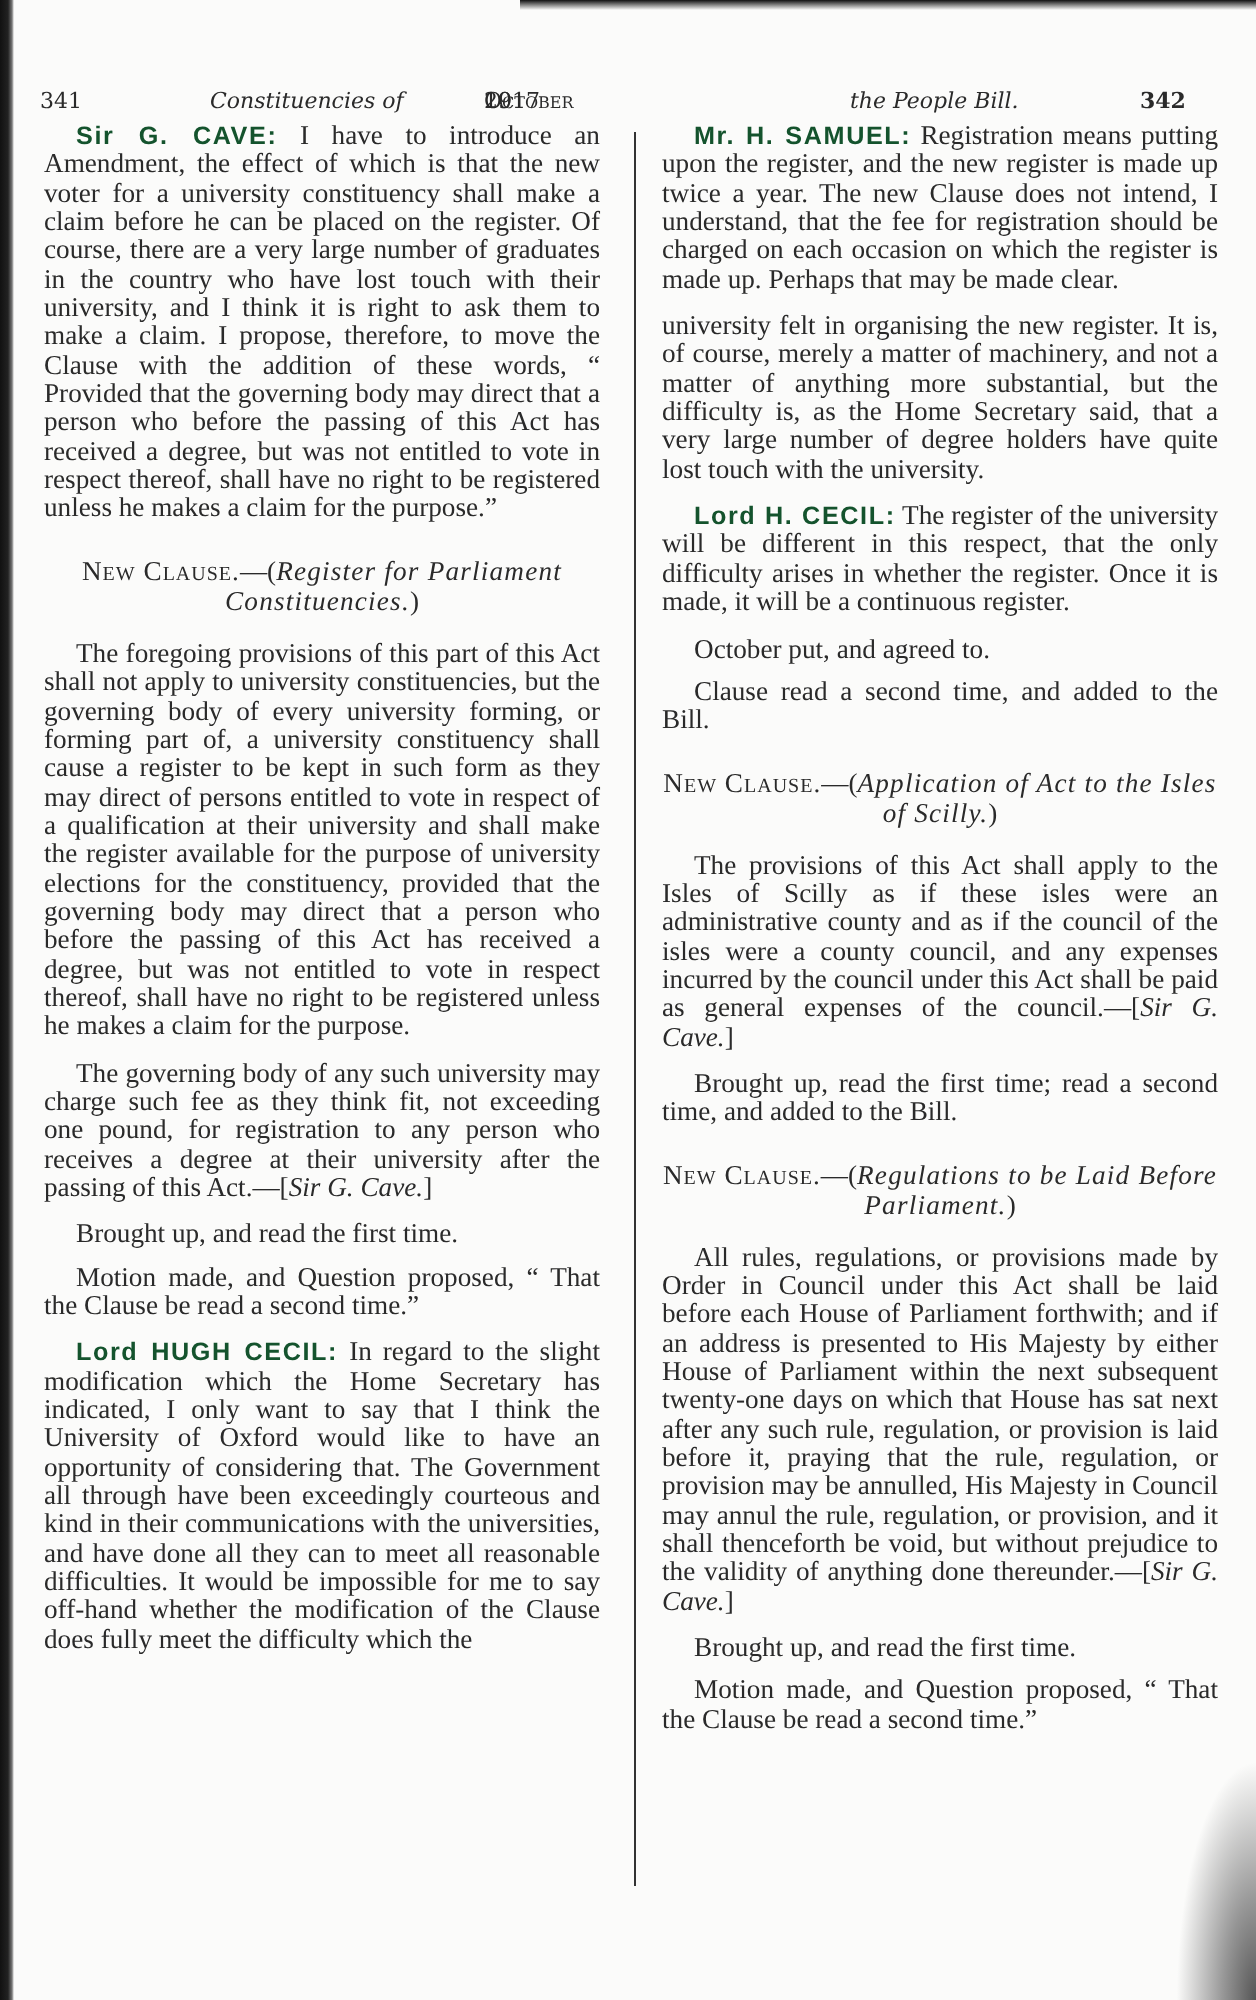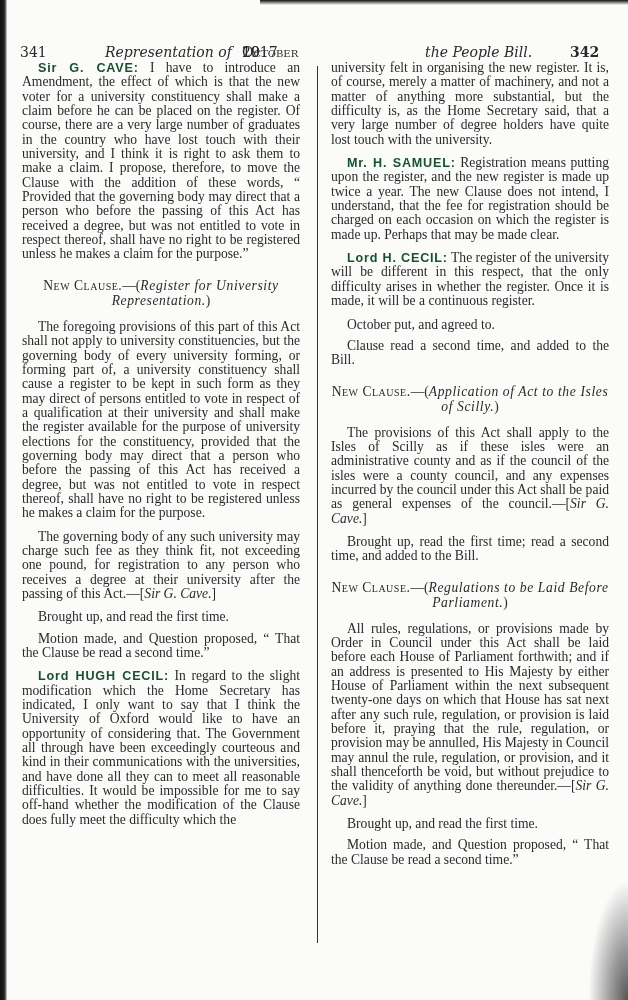--- a/index.html
+++ b/index.html
@@ -16,21 +16,21 @@
   .scan-edge-top {
     position: absolute; left: 260px; top: 0; width: 368px; height: 5px;
     background: linear-gradient(to bottom, #111, #fbfbfa);
   }
   .scan-edge-corner {
     position: absolute; right: 0; bottom: 0; width: 40px; height: 120px;
     background: radial-gradient(ellipse at 100% 100%, #555 0, #999 30%, rgba(251,251,250,0) 70%);
   }
   .header {
     position: absolute; top: 44px; left: 20px; width: 584px; height: 16px;
-    font-size: 14px;
+    font-size: 11px;
   }
   .header span { position: absolute; top: 0; white-space: nowrap; }
   .h-pl { left: 0; }
   .h-tl { left: 85px; font-style: italic; }
   .h-dt { left: 222px; }
   .h-dt .sc { font-variant: small-caps; }
   .h-tr { left: 405px; font-style: italic; }
   .h-pr { left: 550px; font-weight: bold; }
 
   .col {
@@ -59,47 +59,47 @@
 </style>
 </head>
 <body>
 
 <div class="scan-edge-left"></div>
 <div class="scan-edge-top"></div>
 <div class="scan-edge-corner"></div>
 
 <div class="header">
   <span class="h-pl">341</span>
-  <span class="h-tl">Representation of</span>
+  <span class="h-tl">Constituencies of</span>
   <span class="h-dt">
       <span>20</span> 
       <span class="sc">October</span> 
       <span>1917</span>
     </span>
   <span class="h-tr">the People Bill.</span>
   <span class="h-pr">342</span>
 </div>
 
 <div class="col-divider"></div>
 
 <div class="col col-left">
   <p><span class="speaker">Sir G. CAVE:</span> <span>I have to introduce an Amendment, the effect of which is that the new voter for a university constituency shall make a claim before he can be placed on the register. Of course, there are a very large number of graduates in the country who have lost touch with their university, and I think it is right to ask them to make a claim. I propose, therefore, to move the Clause with the addition of these words, “ Provided that the governing body may direct that a person who before the passing of this Act has received a degree, but was not entitled to vote in respect thereof, shall have no right to be registered unless he makes a claim for the purpose.”</span></p>
 
-  <div class="clause-head"><span class="sc">New Clause.</span><span>—(</span><span class="it">Register for University Representation.</span><span>)</span></div>
+  <div class="clause-head"><span class="sc">New Clause.</span><span>—(</span><span class="it">Register for Parliament Constituencies.</span><span>)</span></div>
 
   <p>The foregoing provisions of this part of this Act shall not apply to university constituencies, but the governing body of every university forming, or forming part of, a university constituency shall cause a register to be kept in such form as they may direct of persons entitled to vote in respect of a qualification at their university and shall make the register available for the purpose of university elections for the constituency, provided that the governing body may direct that a person who before the passing of this Act has received a degree, but was not entitled to vote in respect thereof, shall have no right to be registered unless he makes a claim for the purpose.</p>
   <p><span>The governing body of any such university may charge such fee as they think fit, not exceeding one pound, for registration to any person who receives a degree at their university after the passing of this Act.—[</span><span class="it">Sir G. Cave.</span><span>]</span></p>
   <p class="tight">Brought up, and read the first time.</p>
   <p>Motion made, and Question proposed, “ That the Clause be read a second time.”</p>
   <p><span class="speaker">Lord HUGH CECIL:</span> <span>In regard to the slight modification which the Home Secretary has indicated, I only want to say that I think the University of Oxford would like to have an opportunity of considering that. The Government all through have been exceedingly courteous and kind in their communications with the universities, and have done all they can to meet all reasonable difficulties. It would be impossible for me to say off-hand whether the modification of the Clause does fully meet the difficulty which the</span></p>
 </div>
 
 <div class="col col-right">
+  <p><span class="speaker">Mr. H. SAMUEL:</span> <span>Registration means putting upon the register, and the new register is made up twice a year. The new Clause does not intend, I understand, that the fee for registration should be charged on each occasion on which the register is made up. Perhaps that may be made clear.</span></p>
   <p style="text-indent:0">university felt in organising the new register. It is, of course, merely a matter of machinery, and not a matter of anything more substantial, but the difficulty is, as the Home Secretary said, that a very large number of degree holders have quite lost touch with the university.</p>
-  <p><span class="speaker">Mr. H. SAMUEL:</span> <span>Registration means putting upon the register, and the new register is made up twice a year. The new Clause does not intend, I understand, that the fee for registration should be charged on each occasion on which the register is made up. Perhaps that may be made clear.</span></p>
   <p><span class="speaker">Lord H. CECIL:</span> <span>The register of the university will be different in this respect, that the only difficulty arises in whether the register. Once it is made, it will be a continuous register.</span></p>
   <p class="tight">October put, and agreed to.</p>
   <p>Clause read a second time, and added to the Bill.</p>
 
   <div class="clause-head"><span class="sc">New Clause.</span><span>—(</span><span class="it">Application of Act to the Isles of Scilly.</span><span>)</span></div>
 
   <p><span>The provisions of this Act shall apply to the Isles of Scilly as if these isles were an administrative county and as if the council of the isles were a county council, and any expenses incurred by the council under this Act shall be paid as general expenses of the council.—[</span><span class="it">Sir G. Cave.</span><span>]</span></p>
   <p>Brought up, read the first time; read a second time, and added to the Bill.</p>
 
   <div class="clause-head"><span class="sc">New Clause.</span><span>—(</span><span class="it">Regulations to be Laid Before Parliament.</span><span>)</span></div>

